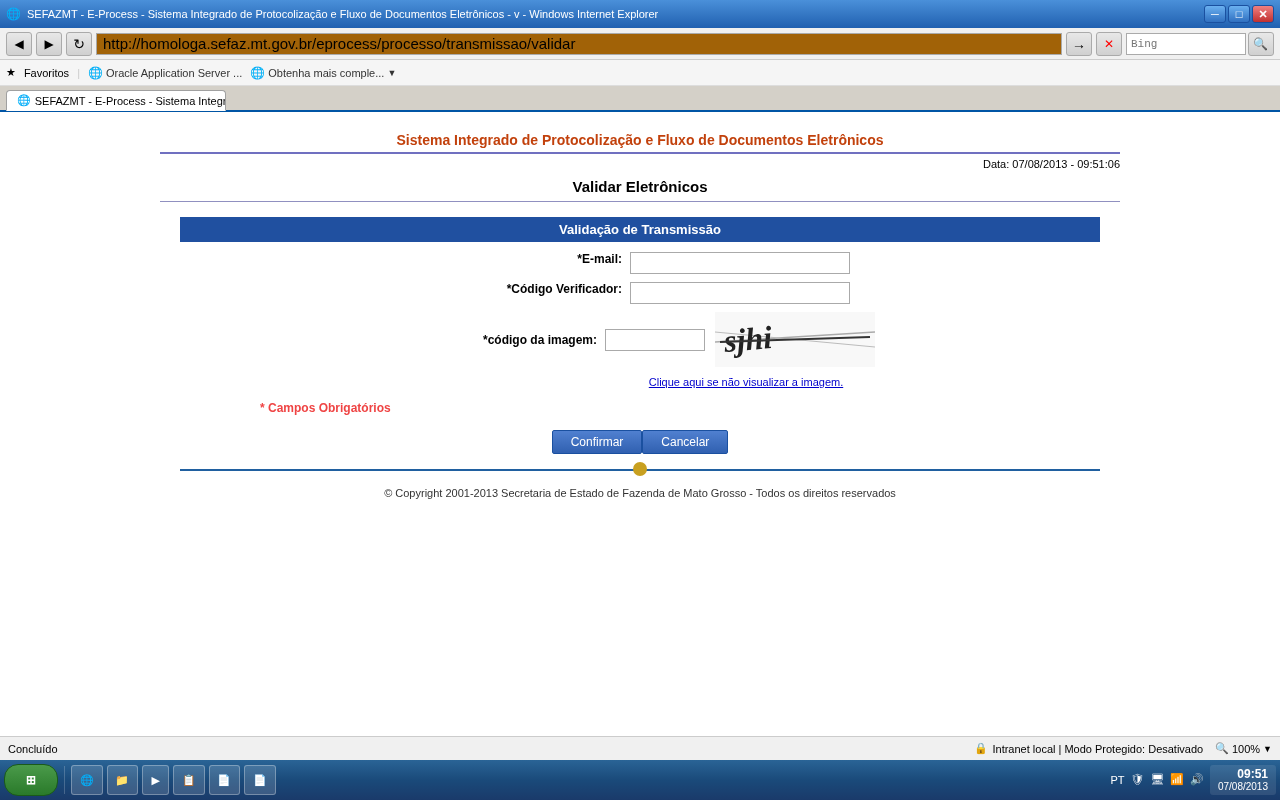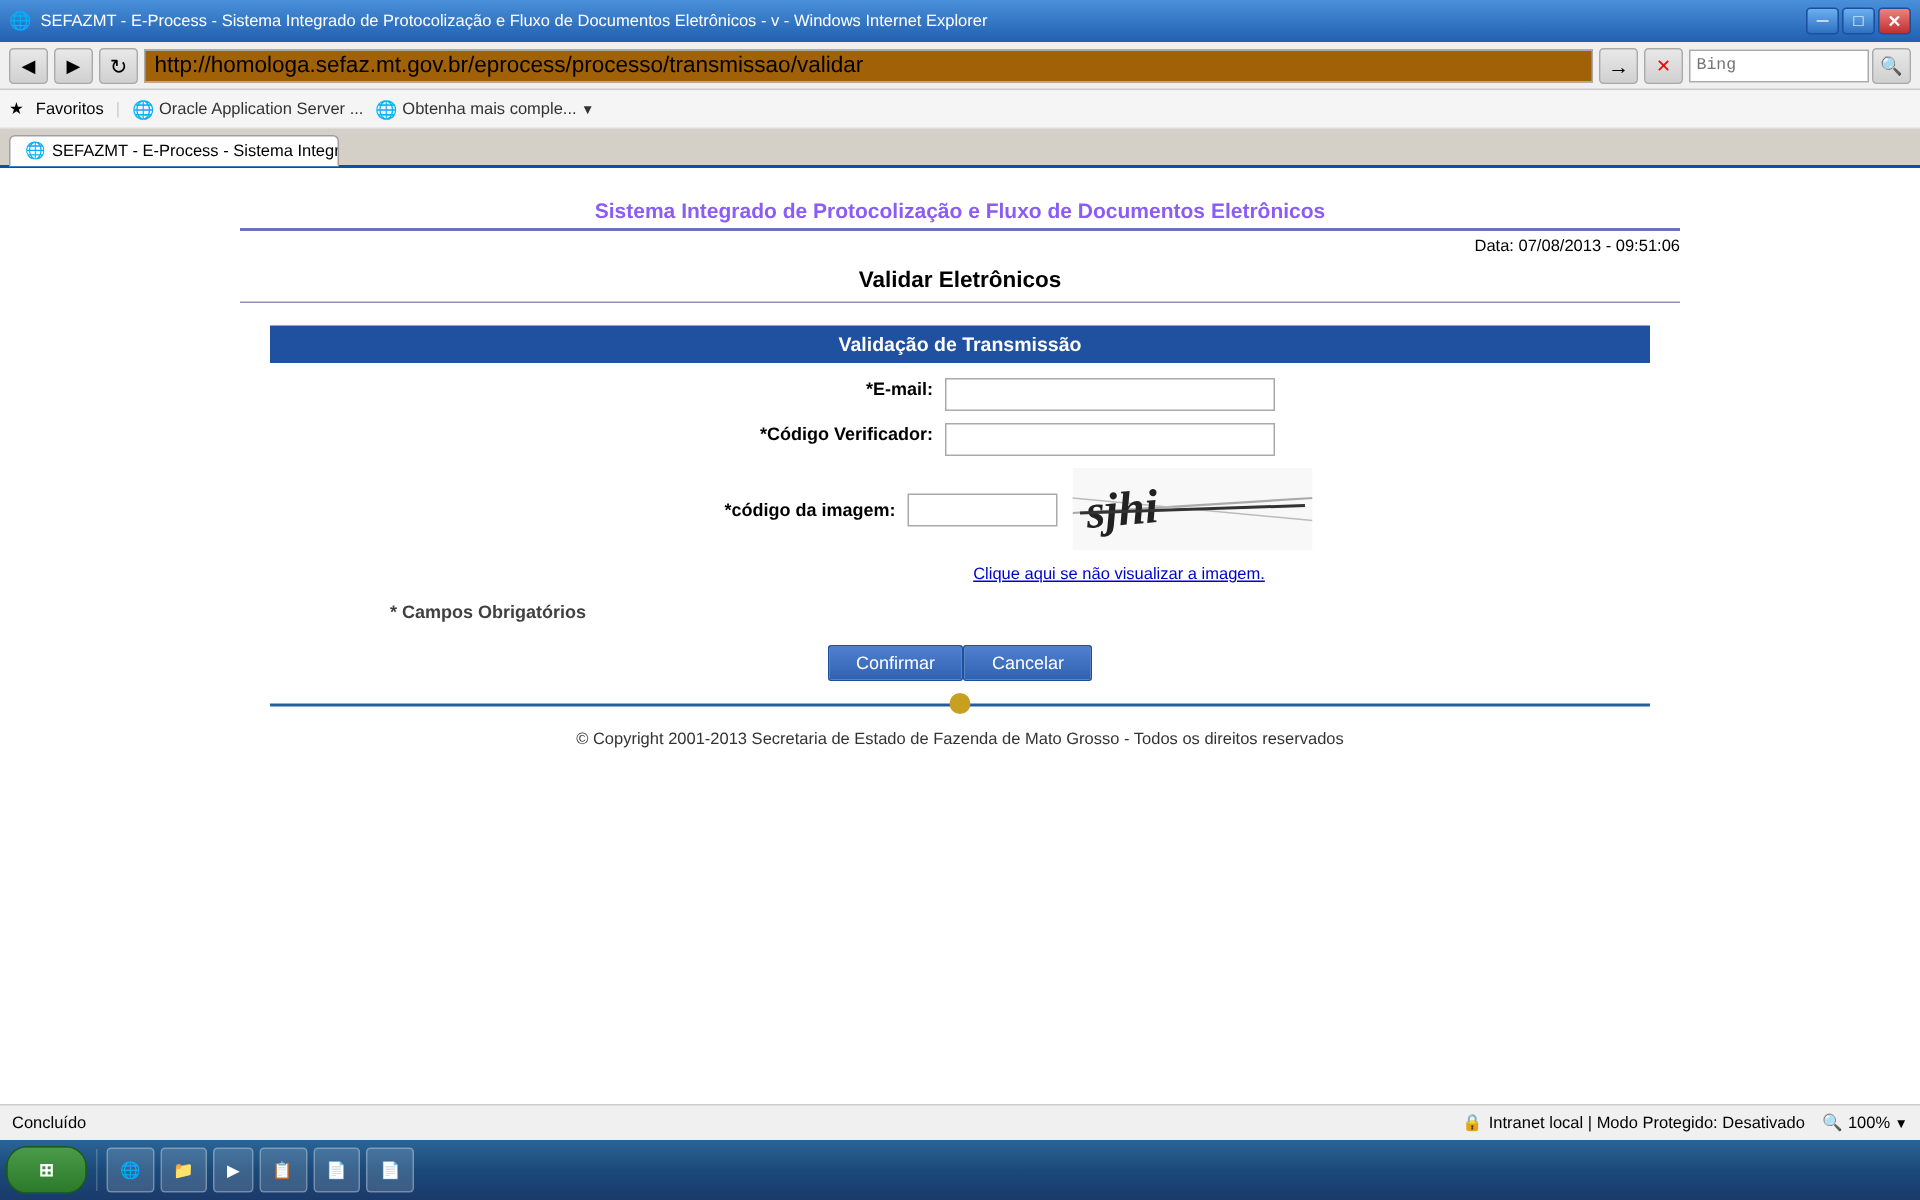--- a/index.html
+++ b/index.html
@@ -142,21 +142,21 @@
       margin-bottom: 10px;
     }
 
     .sistema-title {
       font-weight: bold;
       font-size: 14px;
       text-align: center;
       border-bottom: 2px solid #7070c0;
       padding-bottom: 4px;
       margin-bottom: 4px;
-      color: #8b5cf6;
+      color: #c2410c;
     }
     .data-line {
       text-align: right;
       font-size: 11px;
       margin-bottom: 8px;
       color: #000;
     }
     .validar-title {
       font-weight: bold;
       font-size: 15px;
@@ -230,21 +230,21 @@
     .captcha-link a {
       color: #0000cc;
       font-size: 11px;
       text-decoration: underline;
       cursor: pointer;
     }
     .required-note {
       font-weight: bold;
       font-size: 12px;
       margin: 12px 0 12px 80px;
-      color: #404040;
+      color: #ef4444;
     }
     .button-row {
       display: flex;
       justify-content: center;
       margin: 15px 0;
     }
     .form-btn {
       padding: 4px 18px;
       font-size: 12px;
       background: linear-gradient(to bottom, #5080d0, #3060b0);
@@ -462,13 +462,24 @@
   </div>
   <div class="taskbar-app">
     <span>📋</span>
   </div>
   <div class="taskbar-app">
     <span>📄</span>
   </div>
   <div class="taskbar-app">
     <span>📄</span>
   </div>
+  <div class="taskbar-right">
+    <span style="font-size:11px;">PT</span>
+    <span>🛡</span>
+    <span>🖥</span>
+    <span>📶</span>
+    <span>🔊</span>
+    <div class="clock-area">
+      <div class="clock-time">09:51</div>
+      <div class="clock-date">07/08/2013</div>
+    </div>
+  </div>
 </div>
 
 </body></html>

